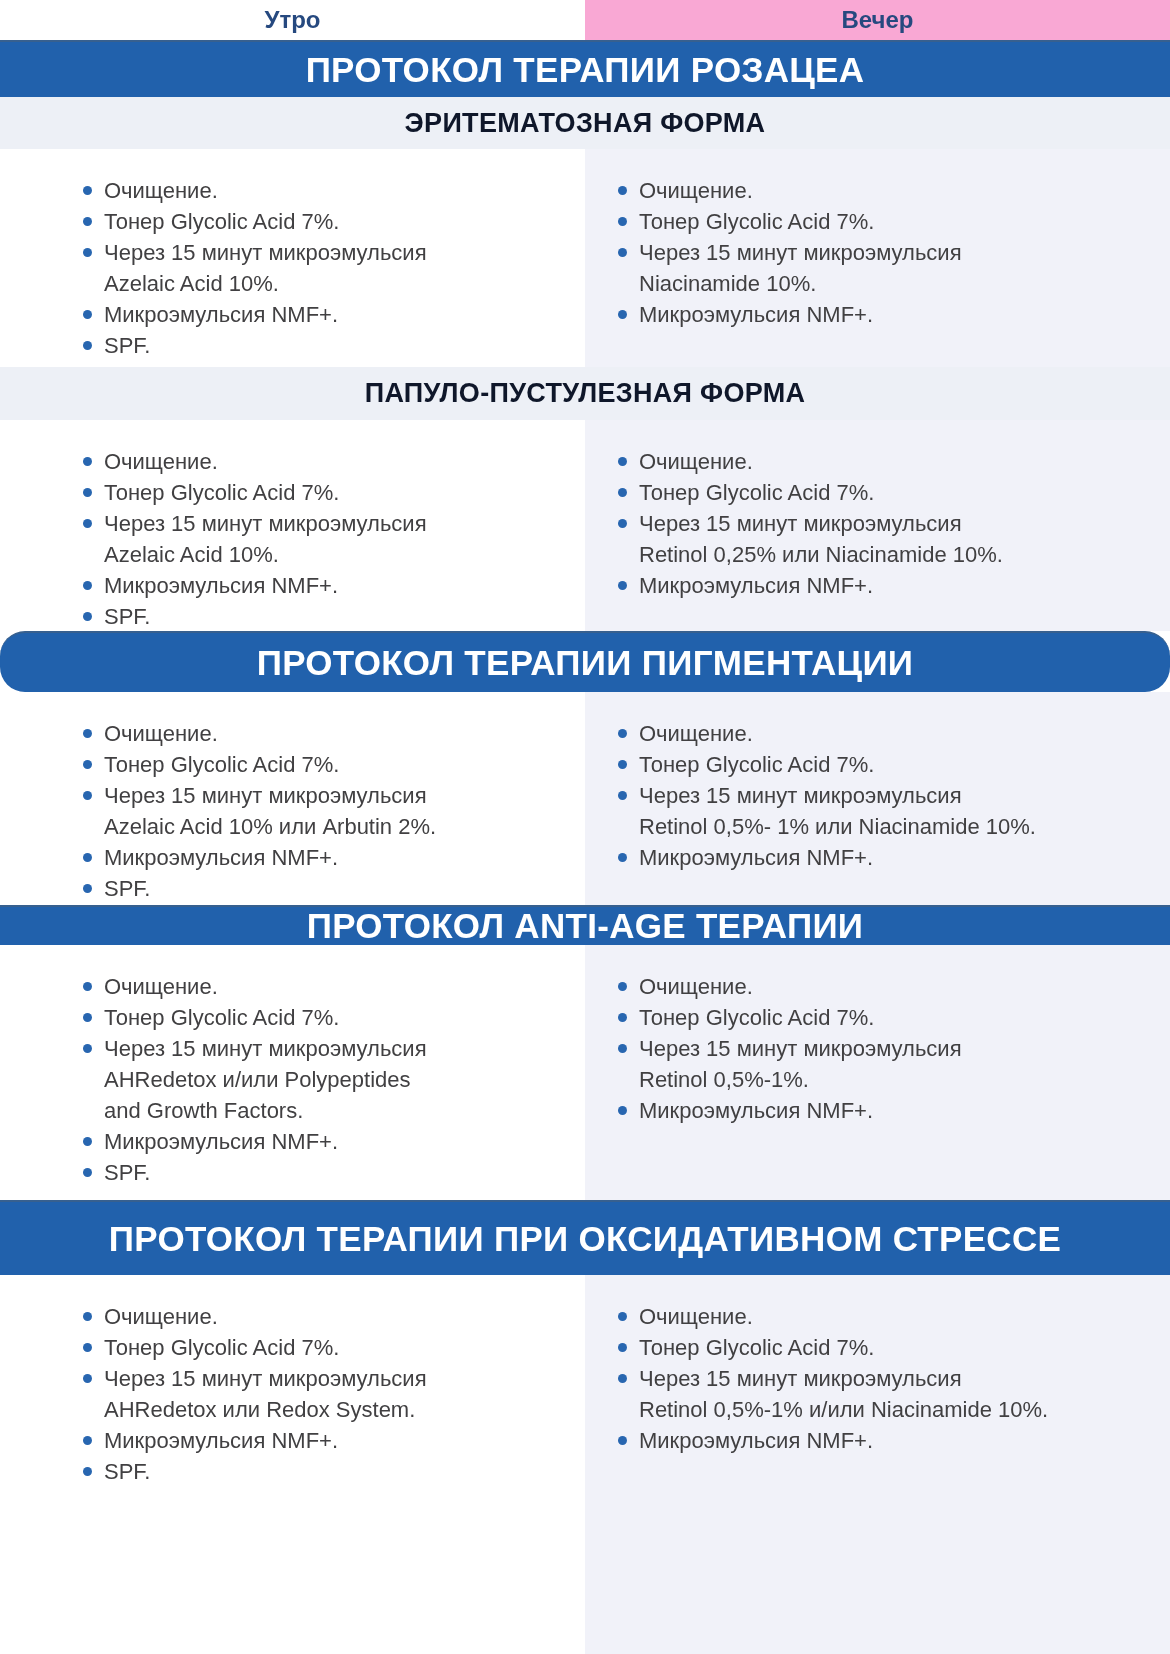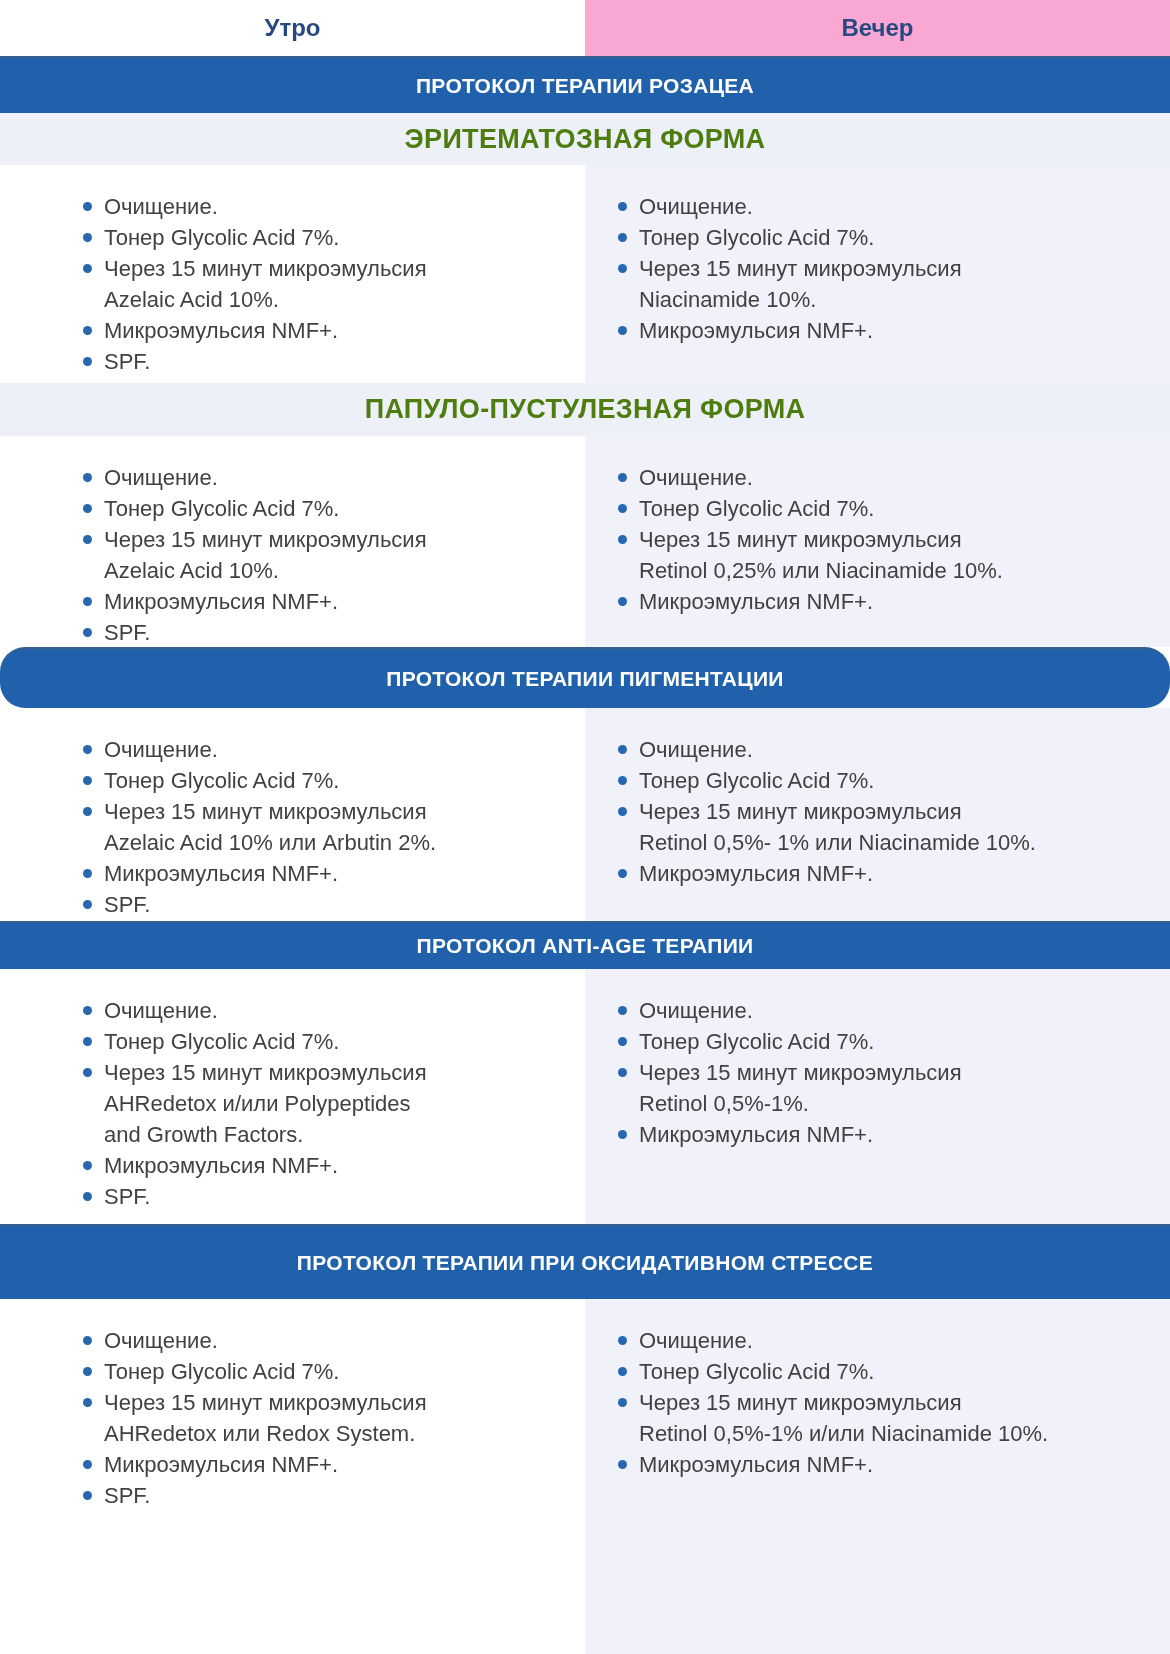--- a/index.html
+++ b/index.html
@@ -12,21 +12,21 @@
     overflow: hidden;
   }
   .page {
     width: 1170px;
     height: 1654px;
     display: flex;
     flex-direction: column;
   }
   
   .col-headers {
-    height: 56px;
+    height: 40px;
     display: flex;
   }
   .col-header {
     width: 50%;
     display: flex;
     align-items: center;
     justify-content: center;
     font-size: 24px;
     font-weight: 700;
     color: #26497f;
@@ -35,28 +35,28 @@
   .col-header.evening { background: #f9a8d4; }
 
   
   .banner-dark {
     background: #2161ac;
     color: #ffffff;
     display: flex;
     align-items: center;
     justify-content: center;
     font-weight: 700;
-    font-size: 21px;
+    font-size: 35px;
     letter-spacing: 0.3px;
     border-top: 2px solid #37608f;
   }
   
   .banner-light {
     background: #edf0f6;
-    color: #4d7c0f;
+    color: #0f172a;
     display: flex;
     align-items: center;
     justify-content: center;
     font-weight: 700;
     font-size: 27px;
     letter-spacing: 0.3px;
   }
 
   
   .proto-row {
@@ -95,21 +95,21 @@
   }
 
   
   .h-banner1 { height: 57px; }
   .h-banner2 { height: 52px; }
   .h-row1 { height: 218px; }
   .h-banner3 { height: 53px; }
   .h-row2 { height: 211px; }
   .h-banner4 { height: 61px; border-radius: 25px; }
   .h-row3 { height: 213px; }
-  .h-banner5 { height: 48px; }
+  .h-banner5 { height: 40px; }
   .h-row4 { height: 255px; }
   .h-banner6 { height: 75px; }
   .h-row5 { flex: 1 1 auto; }
 </style>
 </head>
 <body>
 
 <div class="page">
 
   <div class="col-headers">

